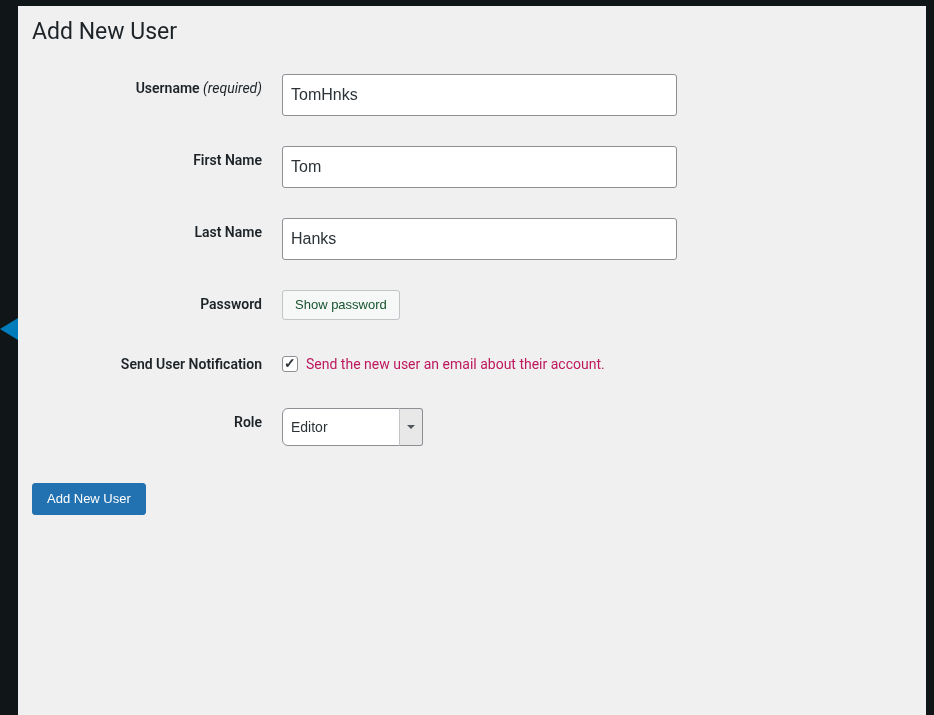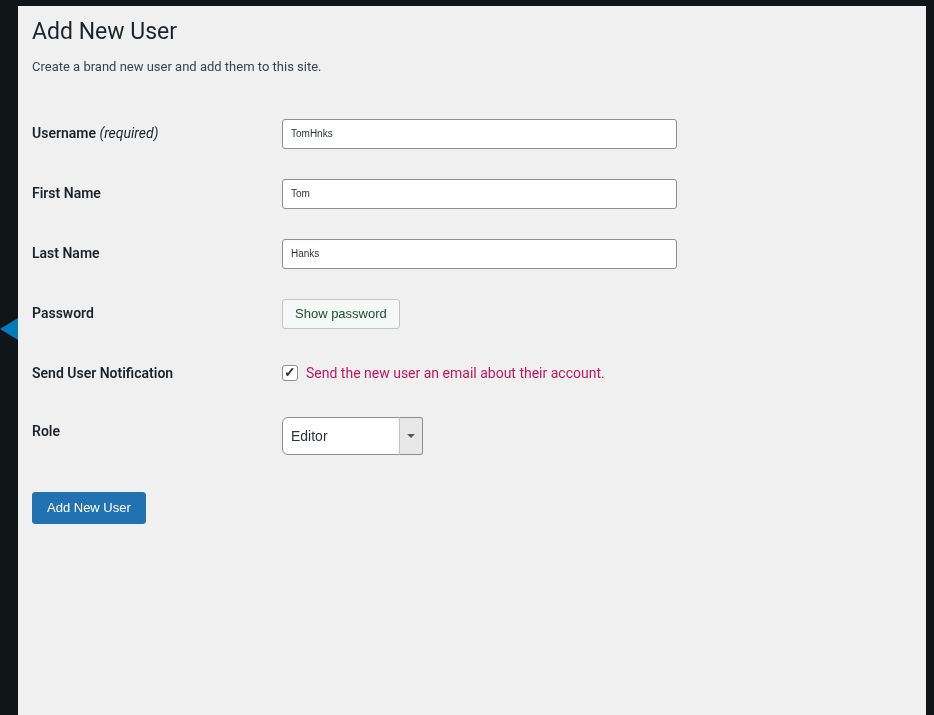--- a/index.html
+++ b/index.html
@@ -54,42 +54,42 @@
       margin: 0 0 30px 0;
     }
     table.form-table {
       width: 100%;
       border-collapse: collapse;
     }
     table.form-table tr {
       vertical-align: top;
     }
     table.form-table th {
-      text-align: left;
+      text-align: right;
       font-weight: 600;
       font-size: 14px;
       color: #1d2327;
       padding: 20px 10px 20px 0;
       width: 240px;
       vertical-align: top;
       line-height: 1.3;
     }
     table.form-table td {
       padding: 15px 10px;
       vertical-align: middle;
     }
     .label-required {
       font-style: italic;
       font-weight: 400;
       color: #1d2327;
     }
     input.regular-text {
       width: 395px;
       padding: 4px 8px;
-      font-size: 10px;
+      font-size: 16px;
       line-height: 2;
       min-height: 30px;
       border: 1px solid #8c8f94;
       background: #fff;
       color: #2c3338;
       border-radius: 3px;
     }
     .button-secondary {
       display: inline-block;
       padding: 0 12px;
@@ -186,21 +186,20 @@
     }
   </style>
 </head>
 <body>
 
 <div class="outer-frame">
   <div class="content-area">
     <div class="side-tab"></div>
 
     <h1 class="page-title">Add New User</h1>
-    <p class="page-desc">Create a brand new user and add them to this site.</p>
 
     <table class="form-table">
       <tbody>
         <tr>
           <th>
             <span>Username</span>
             <span class="label-required">(required)</span>
           </th>
           <td>
             <input type="text" class="regular-text" value="TomHnks" style="">

